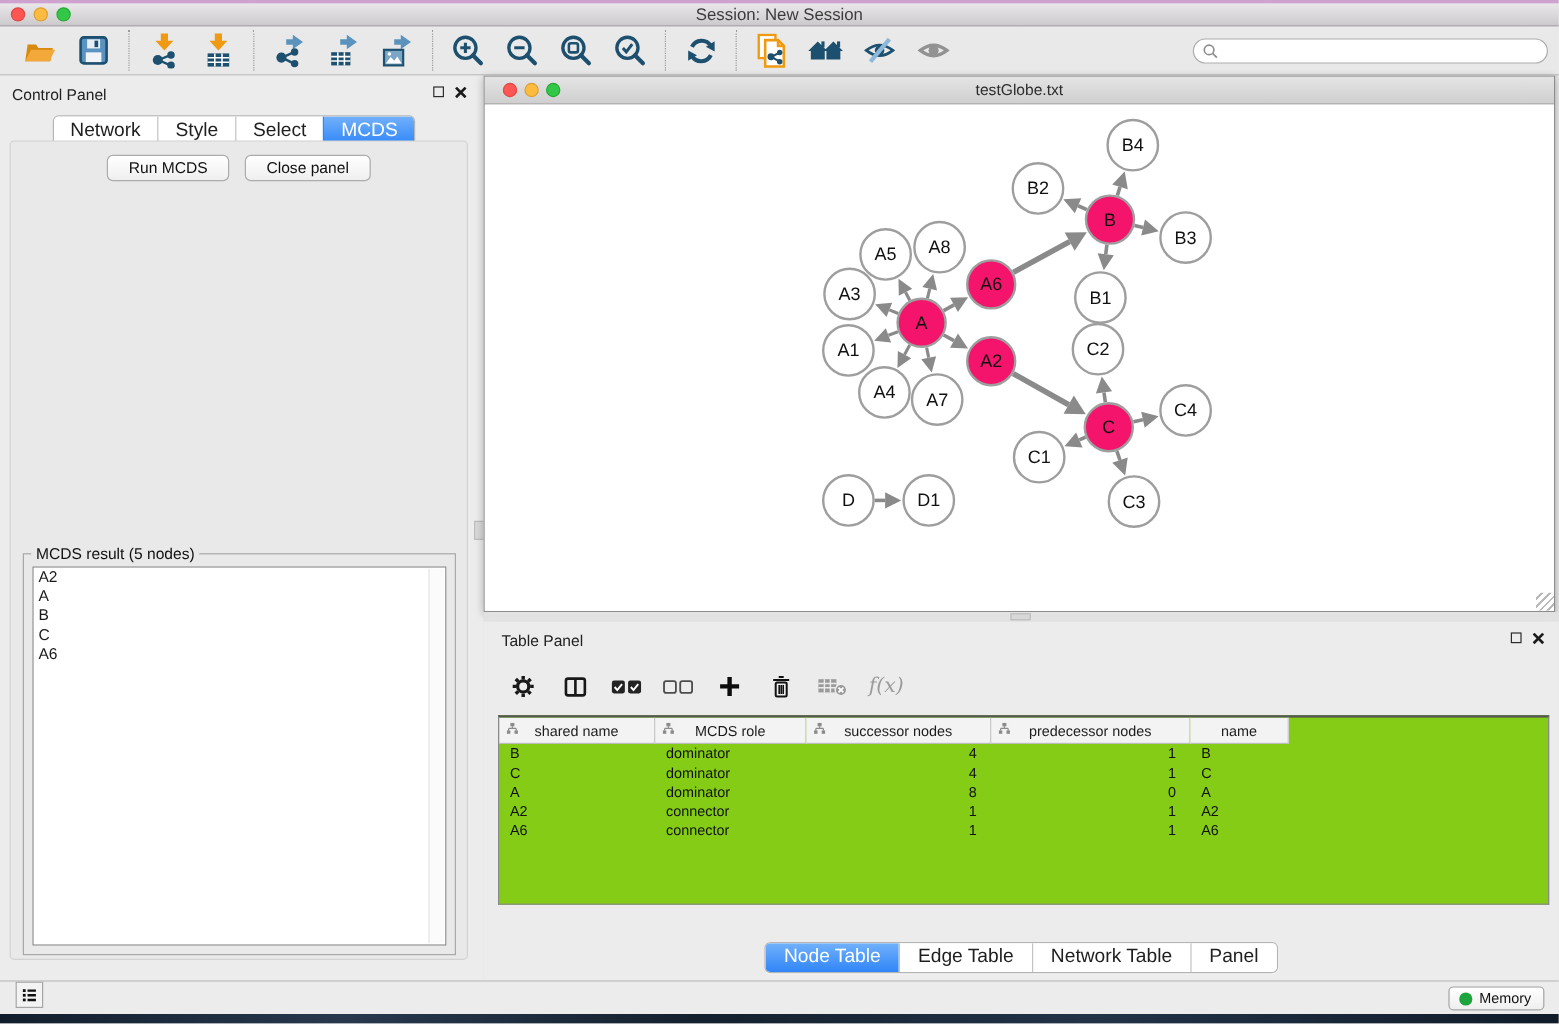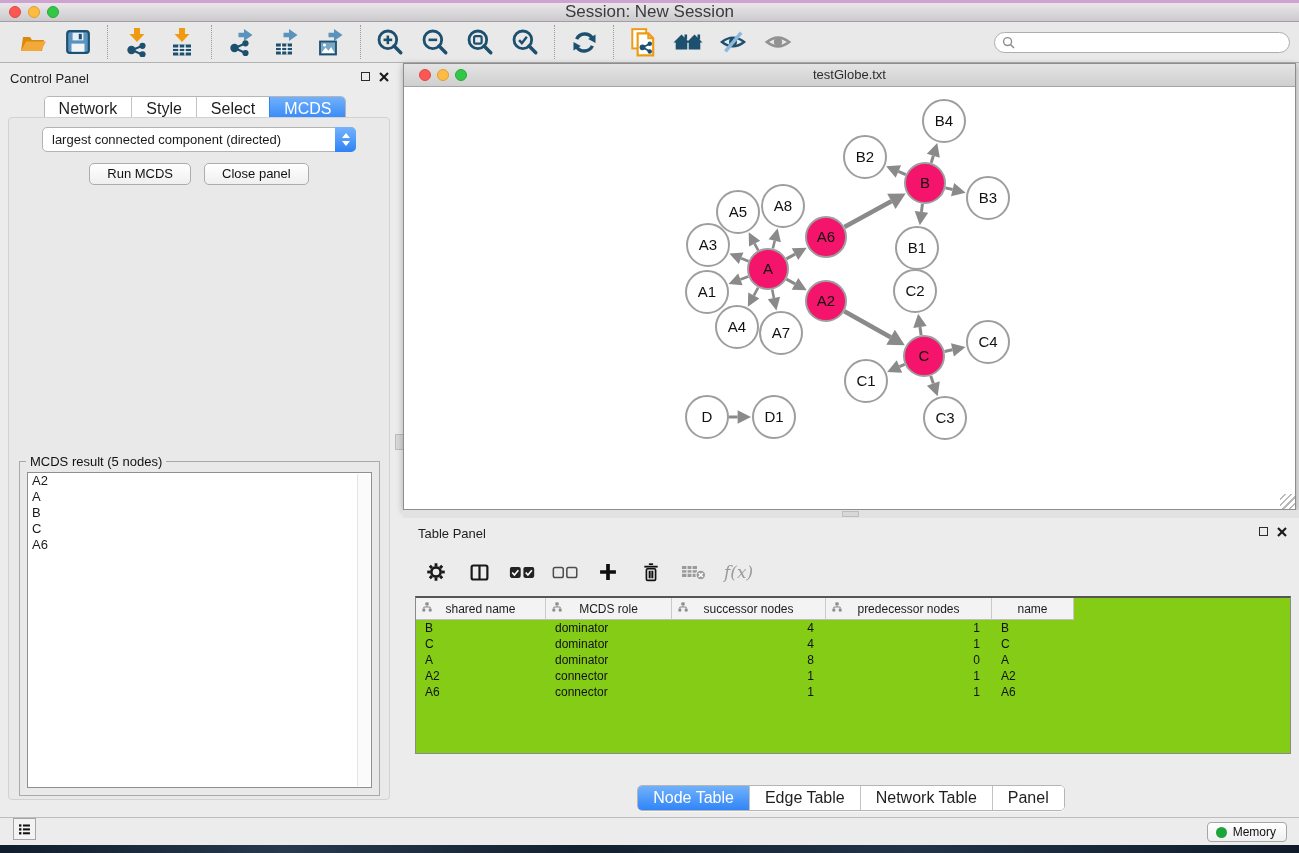--- a/index.html
+++ b/index.html
@@ -8,21 +8,21 @@
   .app { position:relative; width:1299px; height:853px; }
 
   
   .mac-strip { height:3px; background:#cfa3cf; }
   .titlebar { height:19px; background:linear-gradient(#e9e7e9,#cdcacd); border-bottom:1px solid #a19fa1; position:relative; }
   .lights { position:absolute; left:9px; top:3px; display:flex; gap:7px; }
   .light { width:12px; height:12px; border-radius:50%; }
   .light.red { background:#fc5753; border:1px solid #df4744; }
   .light.yellow { background:#fdbc40; border:1px solid #de9f34; }
   .light.green { background:#33c748; border:1px solid #27aa35; }
-  .titlebar .title { text-align:center; font-size:17px; line-height:18px; color:#3c3c3c; }
+  .titlebar .title { text-align:center; font-size:14px; line-height:18px; color:#3c3c3c; }
 
   
   .toolbar { height:41px; background:#e9e9e9; border-bottom:1px solid #b2b2b2; display:flex; align-items:center; padding-left:4px; }
   .tb-group { display:flex; align-items:center; gap:13px; padding:0 13px; }
   .tb-sep { border-left:1px dotted #9a9a9a; height:34px; }
   .tb-btn { width:32px; height:32px; display:flex; align-items:center; justify-content:center; cursor:default; }
   .searchbox { margin-left:auto; margin-right:9px; width:296px; height:21px; background:#fff; border:1px solid #aeaeae; border-radius:11px; display:flex; align-items:center; padding-left:7px; gap:4px; }
   .searchbox input { border:none; outline:none; flex:1; height:16px; font-size:12px; background:transparent; }
 
   
@@ -316,27 +316,20 @@
       </div>
       <div class="cp-tabs" id="cp-tabs">
           <div class="seg">
             <div class="seg-tab">Network</div>
             <div class="seg-tab">Style</div>
             <div class="seg-tab">Select</div>
             <div class="seg-tab active">MCDS</div>
           </div>
         </div>
       <div class="cp-inner">
-        <div class="dropdown">
-          <span>largest connected component (directed)</span>
-          <div class="dd-stepper">
-            <div class="tri-up"></div>
-              <div class="tri-down"></div>
-          </div>
-        </div>
         <div class="btn-row">
           <button class="mac-btn">Run MCDS</button>
           <button class="mac-btn">Close panel</button>
         </div>
         <div class="result-fieldset">
           <div class="result-legend">MCDS result (5 nodes)</div>
           <div class="list-box">
             <div id="result-items">
                 <div class="list-item">A2</div>
                 <div class="list-item">A</div>

